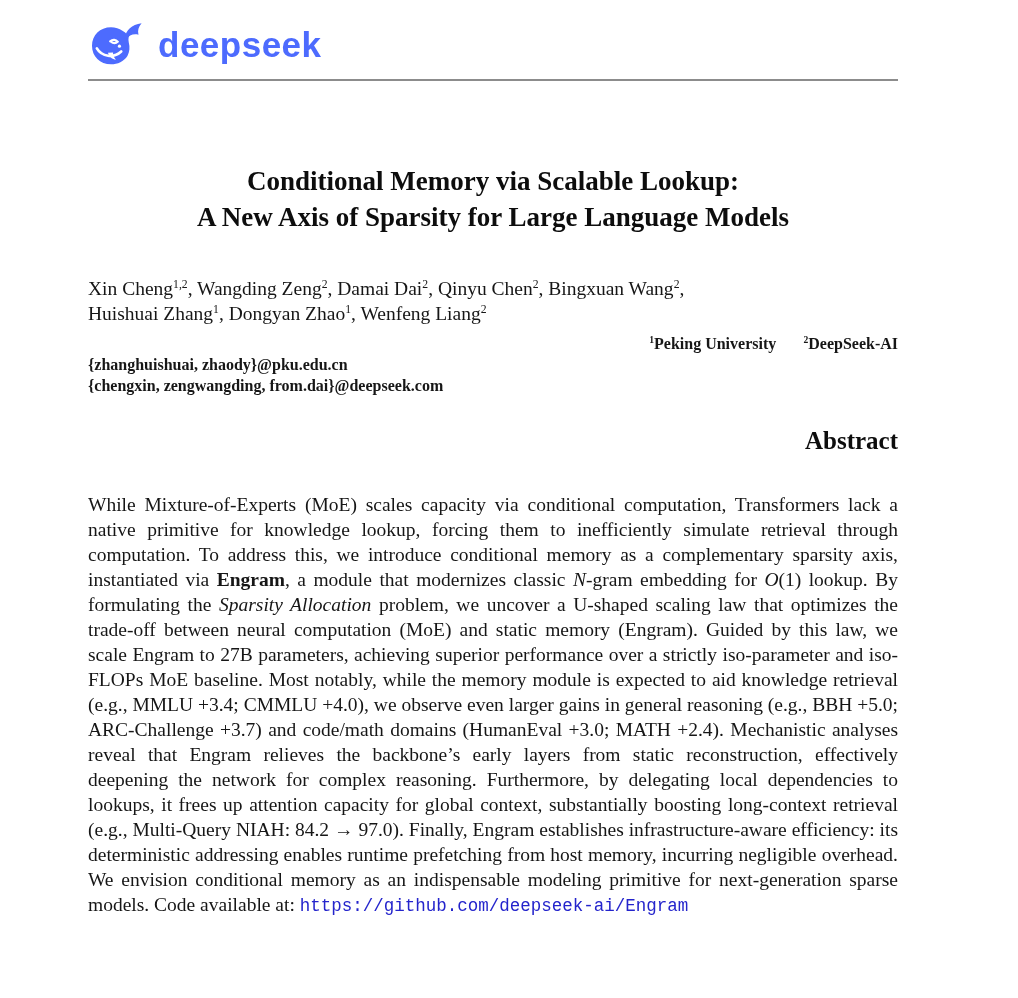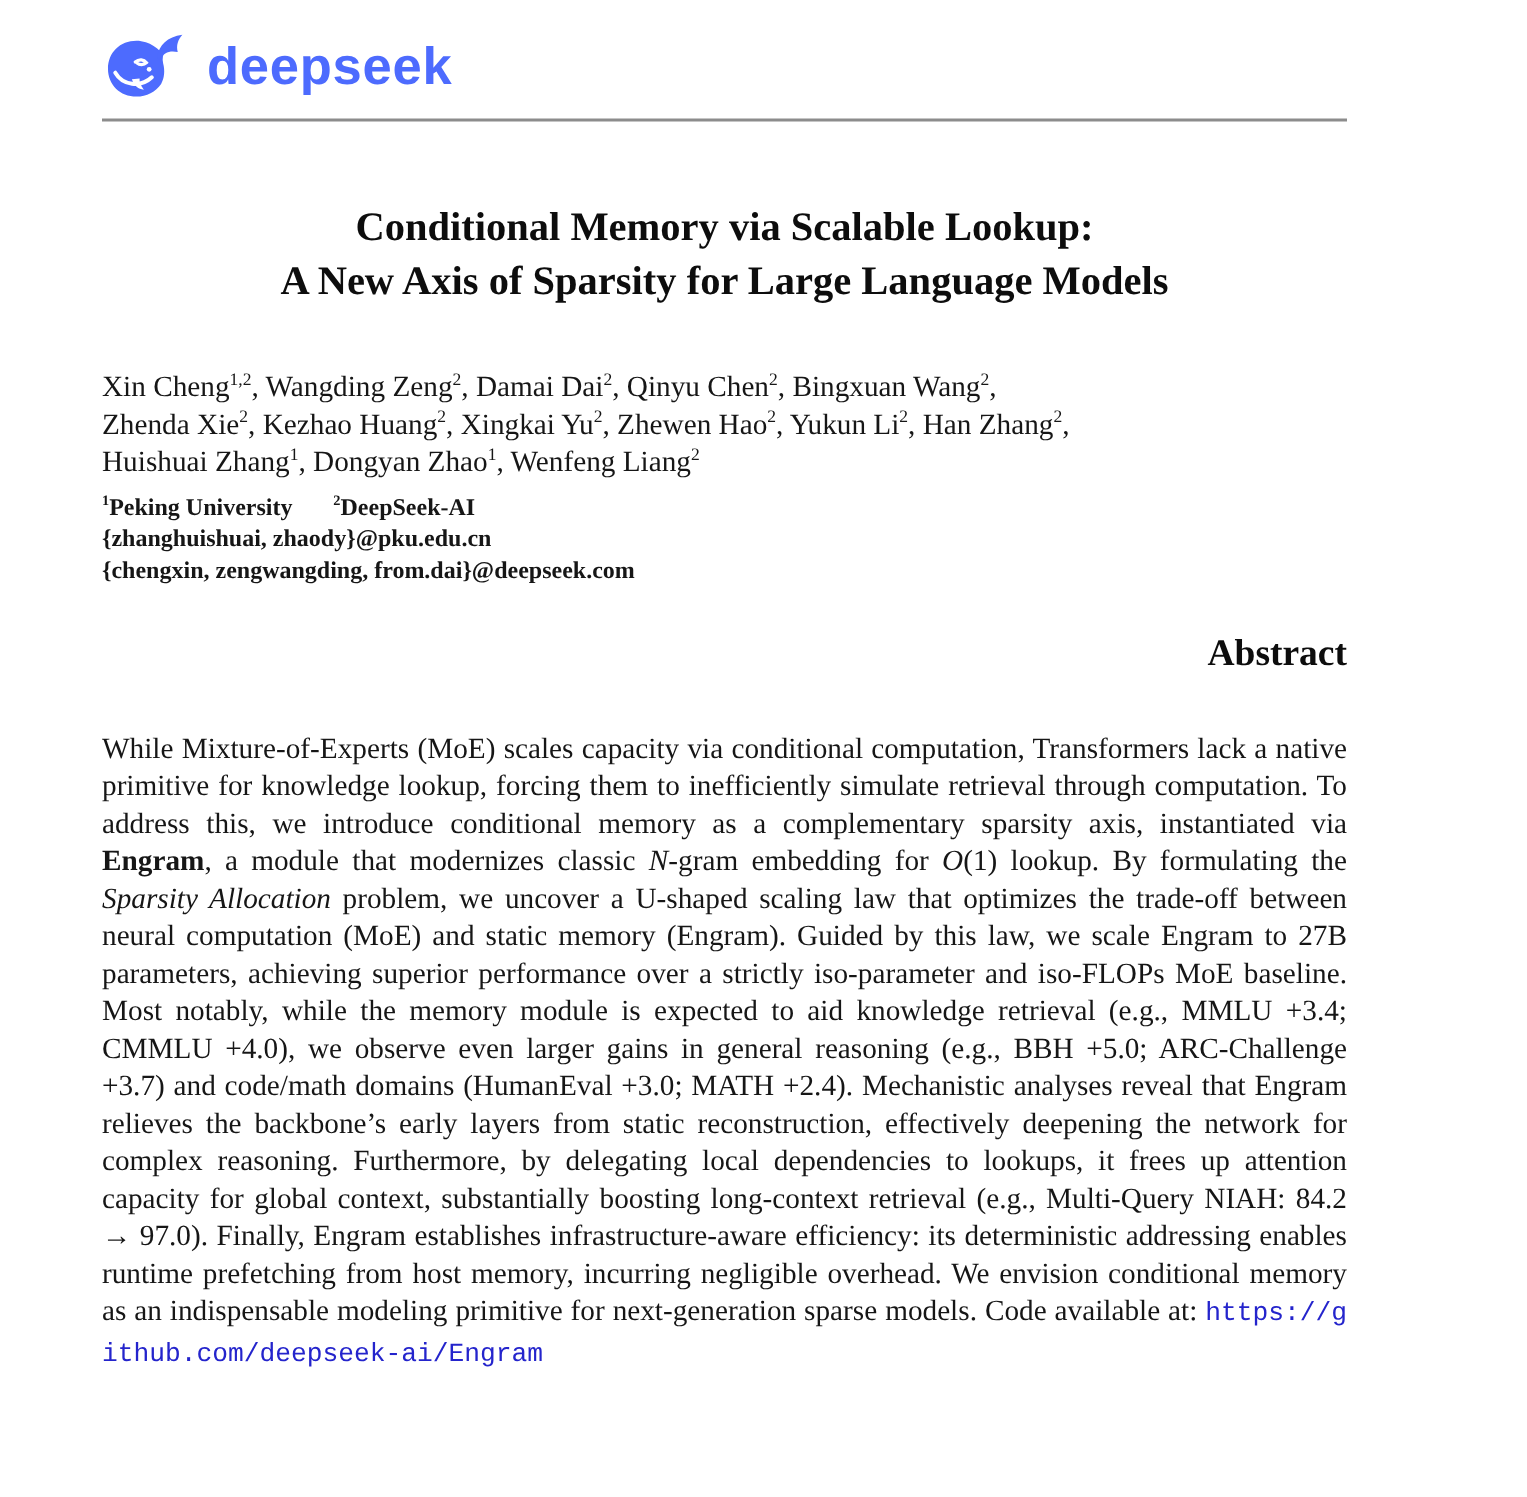--- a/index.html
+++ b/index.html
@@ -2,41 +2,41 @@
 <html><head>
 <meta charset="utf-8">
 <style>
   html, body { margin:0; padding:0; background:#ffffff; }
   body {
     width:1018px; height:998px;
     font-family:"Liberation Serif", serif;
     color:#161616;
     overflow:hidden;
   }
-  .page { padding:16px 120px 0 68px; }
+  .page { padding:16px 120px 0 88px; }
 
   
   .logo-row { display:flex; align-items:center; height:56px; }
   .whale { width:62px; height:48px; display:inline-block; }
   .wordmark {
     font-family:"Liberation Sans", sans-serif;
     font-weight:bold; font-size:35px; letter-spacing:0.5px;
     color:#4D6BFE; margin-left:8px; line-height:1;
   }
   .divider { border:none; border-top:2px solid #8c8c8c; margin:7px 0 0 0; }
 
   
-  .title { margin-top:52px; text-align:center; font-weight:bold; font-size:27px; line-height:36px; color:#0d0d0d; }
+  .title { margin-top:82px; text-align:center; font-weight:bold; font-size:27px; line-height:36px; color:#0d0d0d; }
 
   
   .authors { margin-top:41px; text-align:left; font-size:19.5px; line-height:25px; }
   sup { font-size:60%; line-height:0; vertical-align:super; }
 
   
-  .affils { margin-top:7px; text-align:left; font-weight:bold; font-size:16px; line-height:21px; }
+  .affils { margin-top:7px; text-align:right; font-weight:bold; font-size:16px; line-height:21px; }
   .affil + .affil { margin-left:1.7em; }
   .emails { text-align:left; font-weight:bold; font-size:16px; line-height:21px; }
 
   
   .abstract-heading { margin-top:29px; text-align:right; font-weight:bold; font-size:25px; line-height:32px; color:#0d0d0d; }
   .abstract {
     margin-top:35px; font-size:19.5px; line-height:25px;
     text-align:justify; text-justify:inter-word;
   }
   .seg-plain { }
@@ -71,21 +71,20 @@
 
   <hr class="divider">
 
   <div class="title">
     <div>Conditional Memory via Scalable Lookup:</div>
     <div>A New Axis of Sparsity for Large Language Models</div>
   </div>
 
   <div class="authors">
       <div><span>Xin Cheng<sup>1,2</sup>, </span><span>Wangding Zeng<sup>2</sup>, </span><span>Damai Dai<sup>2</sup>, </span><span>Qinyu Chen<sup>2</sup>, </span><span>Bingxuan Wang<sup>2</sup>,</span></div>
-      <div><span>Zhenda Xie<sup>2</sup>, </span><span>Kezhao Huang<sup>2</sup>, </span><span>Xingkai Yu<sup>2</sup>, </span><span>Zhewen Hao<sup>2</sup>, </span><span>Yukun Li<sup>2</sup>, </span><span>Han Zhang<sup>2</sup>,</span></div>
       <div><span>Huishuai Zhang<sup>1</sup>, </span><span>Dongyan Zhao<sup>1</sup>, </span><span>Wenfeng Liang<sup>2</sup></span></div>
     </div>
 
   <div class="affils">
     <span class="affil"><sup>1</sup><span>Peking University</span></span><span class="affil"><sup>2</sup><span>DeepSeek-AI</span></span>
   </div>
 
   <div class="emails">
     <div>{zhanghuishuai, zhaody}@pku.edu.cn</div>
     <div>{chengxin, zengwangding, from.dai}@deepseek.com</div>

